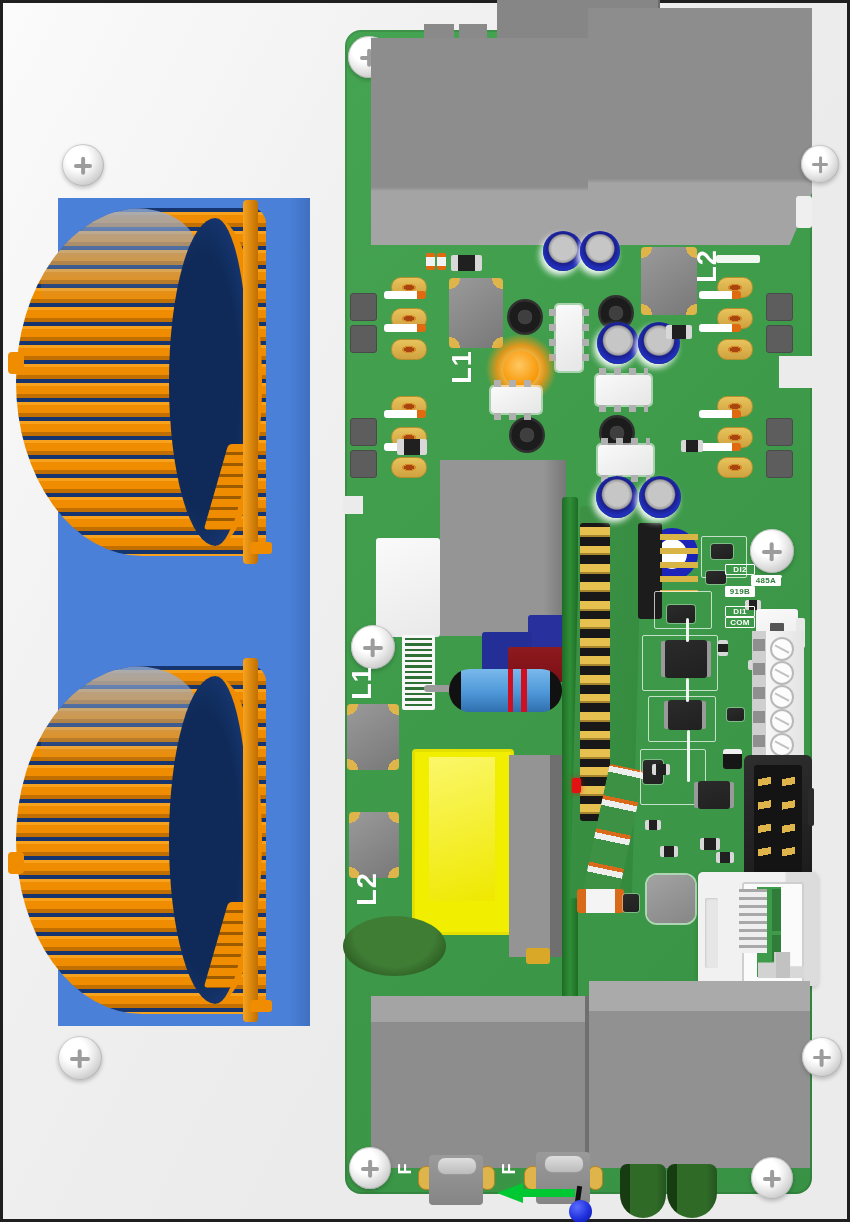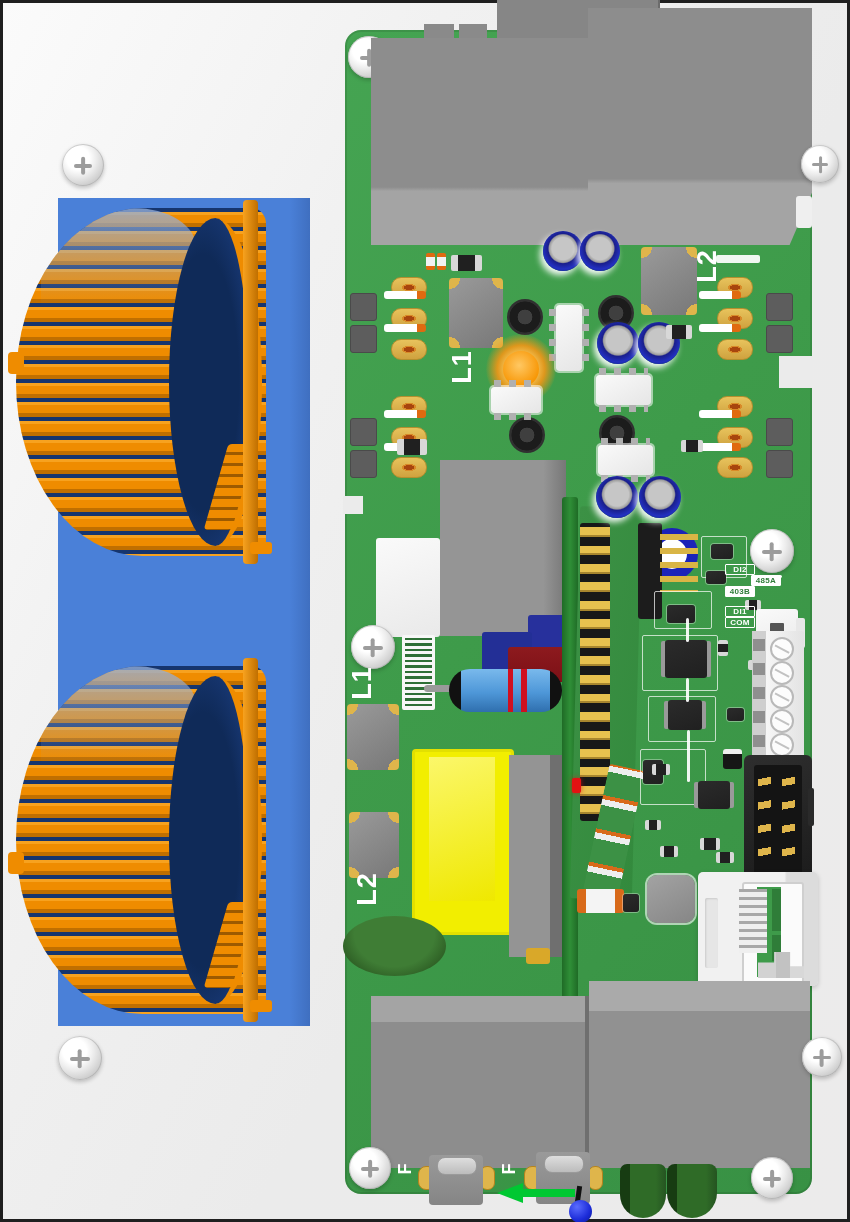--- a/index.html
+++ b/index.html
@@ -238,21 +238,21 @@
   <div class="a smd" style="left:748px;top:660px;width:16px;height:10px;"></div>
   <div class="a smd" style="left:652px;top:764px;width:18px;height:11px;"></div>
   <div class="a smd" style="left:700px;top:838px;width:20px;height:12px;"></div>
   <div class="a smd" style="left:716px;top:852px;width:18px;height:11px;"></div>
   <div class="a smd" style="left:660px;top:846px;width:18px;height:11px;"></div>
   <div class="a smd" style="left:645px;top:820px;width:16px;height:10px;"></div>
 
   <div class="a screw" style="left:750px;top:529px;width:44px;height:44px;"></div>
   <div class="a" style="left:755px;top:574px;width:34px;height:9px;color:#fff;font-size:7px;font-weight:bold;text-align:center;letter-spacing:.5px;">TEMP</div>
   <div class="a tlabel inv" style="left:751px;top:575px;">485A</div>
-  <div class="a tlabel inv" style="left:725px;top:586px;">403B</div>
+  <div class="a tlabel inv" style="left:725px;top:586px;">919B</div>
   <div class="a tlabel" style="left:725px;top:564px;">DI2</div>
   <div class="a tlabel" style="left:725px;top:606px;">DI1</div>
   <div class="a tlabel" style="left:725px;top:617px;">COM</div>
   <div class="a" style="left:756px;top:609px;width:42px;height:50px;background:linear-gradient(160deg,#fafafa,#e8e8e8);border-radius:3px;box-shadow:0 1px 2px rgba(0,0,0,.2);"></div>
   <div class="a" style="left:770px;top:623px;width:14px;height:10px;background:#555;border-radius:1px;"></div>
   <div class="a" style="left:770px;top:640px;width:14px;height:10px;background:#555;border-radius:1px;"></div>
   <div class="a" style="left:796px;top:618px;width:9px;height:30px;background:#e8e8e8;border-radius:2px;"></div>
 
   <div class="a" style="left:752px;top:631px;width:14px;height:128px;background:#cfcfcf;"></div>
   <div class="a" style="left:766px;top:631px;width:38px;height:128px;background:linear-gradient(90deg,#f6f6f6,#e3e3e3);border-radius:2px;"></div>

